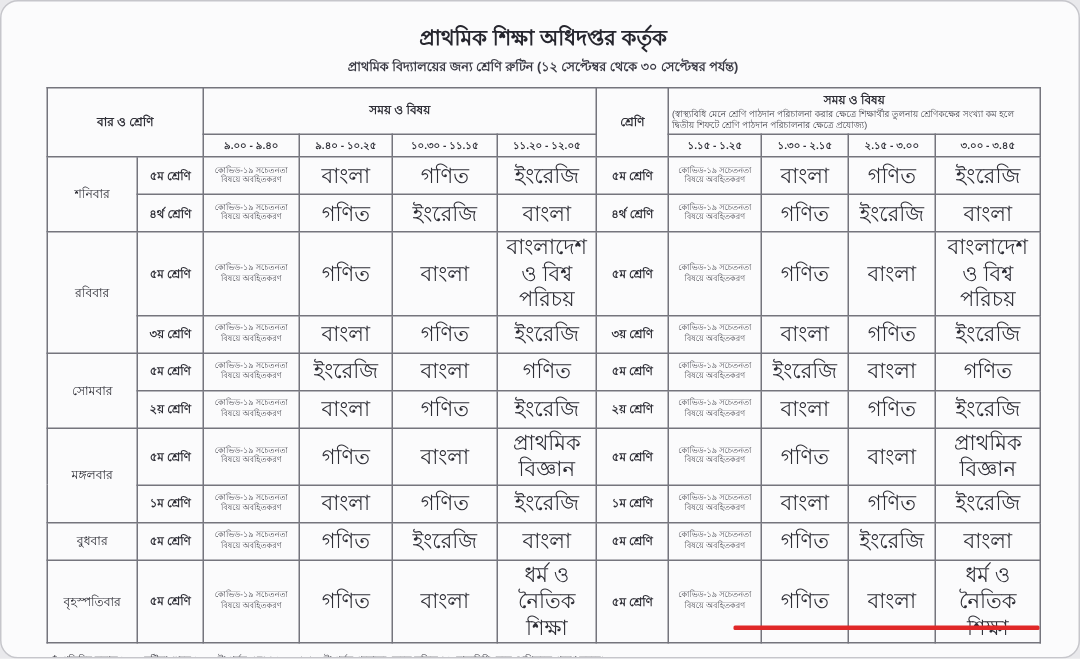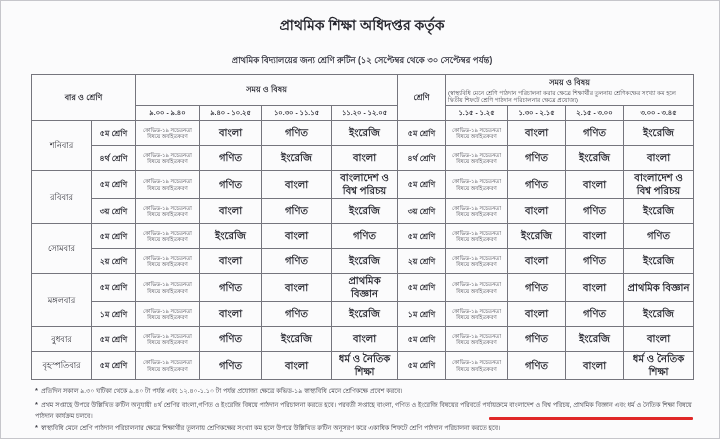--- a/index.html
+++ b/index.html
@@ -1,37 +1,37 @@
 <!DOCTYPE html>
 <html><head>
 <meta charset="utf-8">
 <style>
   html,body{margin:0;padding:0;background:#e9e9ec;}
   .frame{
-    width:718px;height:437px;border:1px solid #c6c6cb;border-radius:0;
+    width:718px;height:437px;border:1px solid #c6c6cb;border-radius:12px;
     background:#fbfbfc;overflow:hidden;position:relative;
     font-family:"Liberation Sans","DejaVu Sans",sans-serif;color:#2e2e36;
   }
   .doc{position:absolute;left:30px;top:8px;width:662px;}
   .title{font-size:14px;font-weight:bold;text-align:center;line-height:1.25;margin-top:8px;color:#26262e;}
-  .subtitle{font-size:8.5px;font-weight:bold;text-align:center;margin-top:19px;color:#3a3a44;}
+  .subtitle{font-size:8.5px;font-weight:bold;text-align:center;margin-top:3px;color:#3a3a44;}
   table.routine{border-collapse:collapse;width:662px;margin-top:6px;table-layout:fixed;}
   table.routine td,table.routine th{
     border:1px solid #75757d;padding:1px 2px;text-align:center;vertical-align:middle;
     overflow:hidden;
   }
   th.hmain{font-size:8px;font-weight:bold;}
   th.hnote-wrap{font-size:8px;font-weight:bold;padding:1px 3px;}
   .hnote{font-size:5.9px;font-weight:normal;line-height:1.25;text-align:left;color:#44444c;display:block;margin-top:1px;}
   th.time{font-size:6.8px;font-weight:bold;white-space:nowrap;padding:2px 0;}
   td.day{font-size:8.2px;font-weight:normal;vertical-align:top;padding-top:8px;}
   td.cls{font-size:7.8px;font-weight:bold;line-height:1.2;}
   td.clsmid{font-size:7.8px;font-weight:bold;white-space:nowrap;}
   td.covid{font-size:5.4px;line-height:1.25;color:#4a4a52;padding:2px 3px;}
-  td.subj{font-size:10px;font-weight:bold;line-height:1.25;}
+  td.subj{font-size:14px;font-weight:normal;line-height:1.25;}
   tr.body-row{height:25px;}
   .footnotes{margin-top:5px;padding-left:4px;}
   .fnote{font-size:6.4px;line-height:1.55;color:#3c3c44;text-align:left;margin-bottom:2px;}
   .fnote .star{font-weight:bold;font-size:7.5px;margin-right:3px;}
   .red-mark{position:absolute;height:3px;border-radius:1px;}
 </style>
 </head>
 <body>
 
 <div class="frame">

